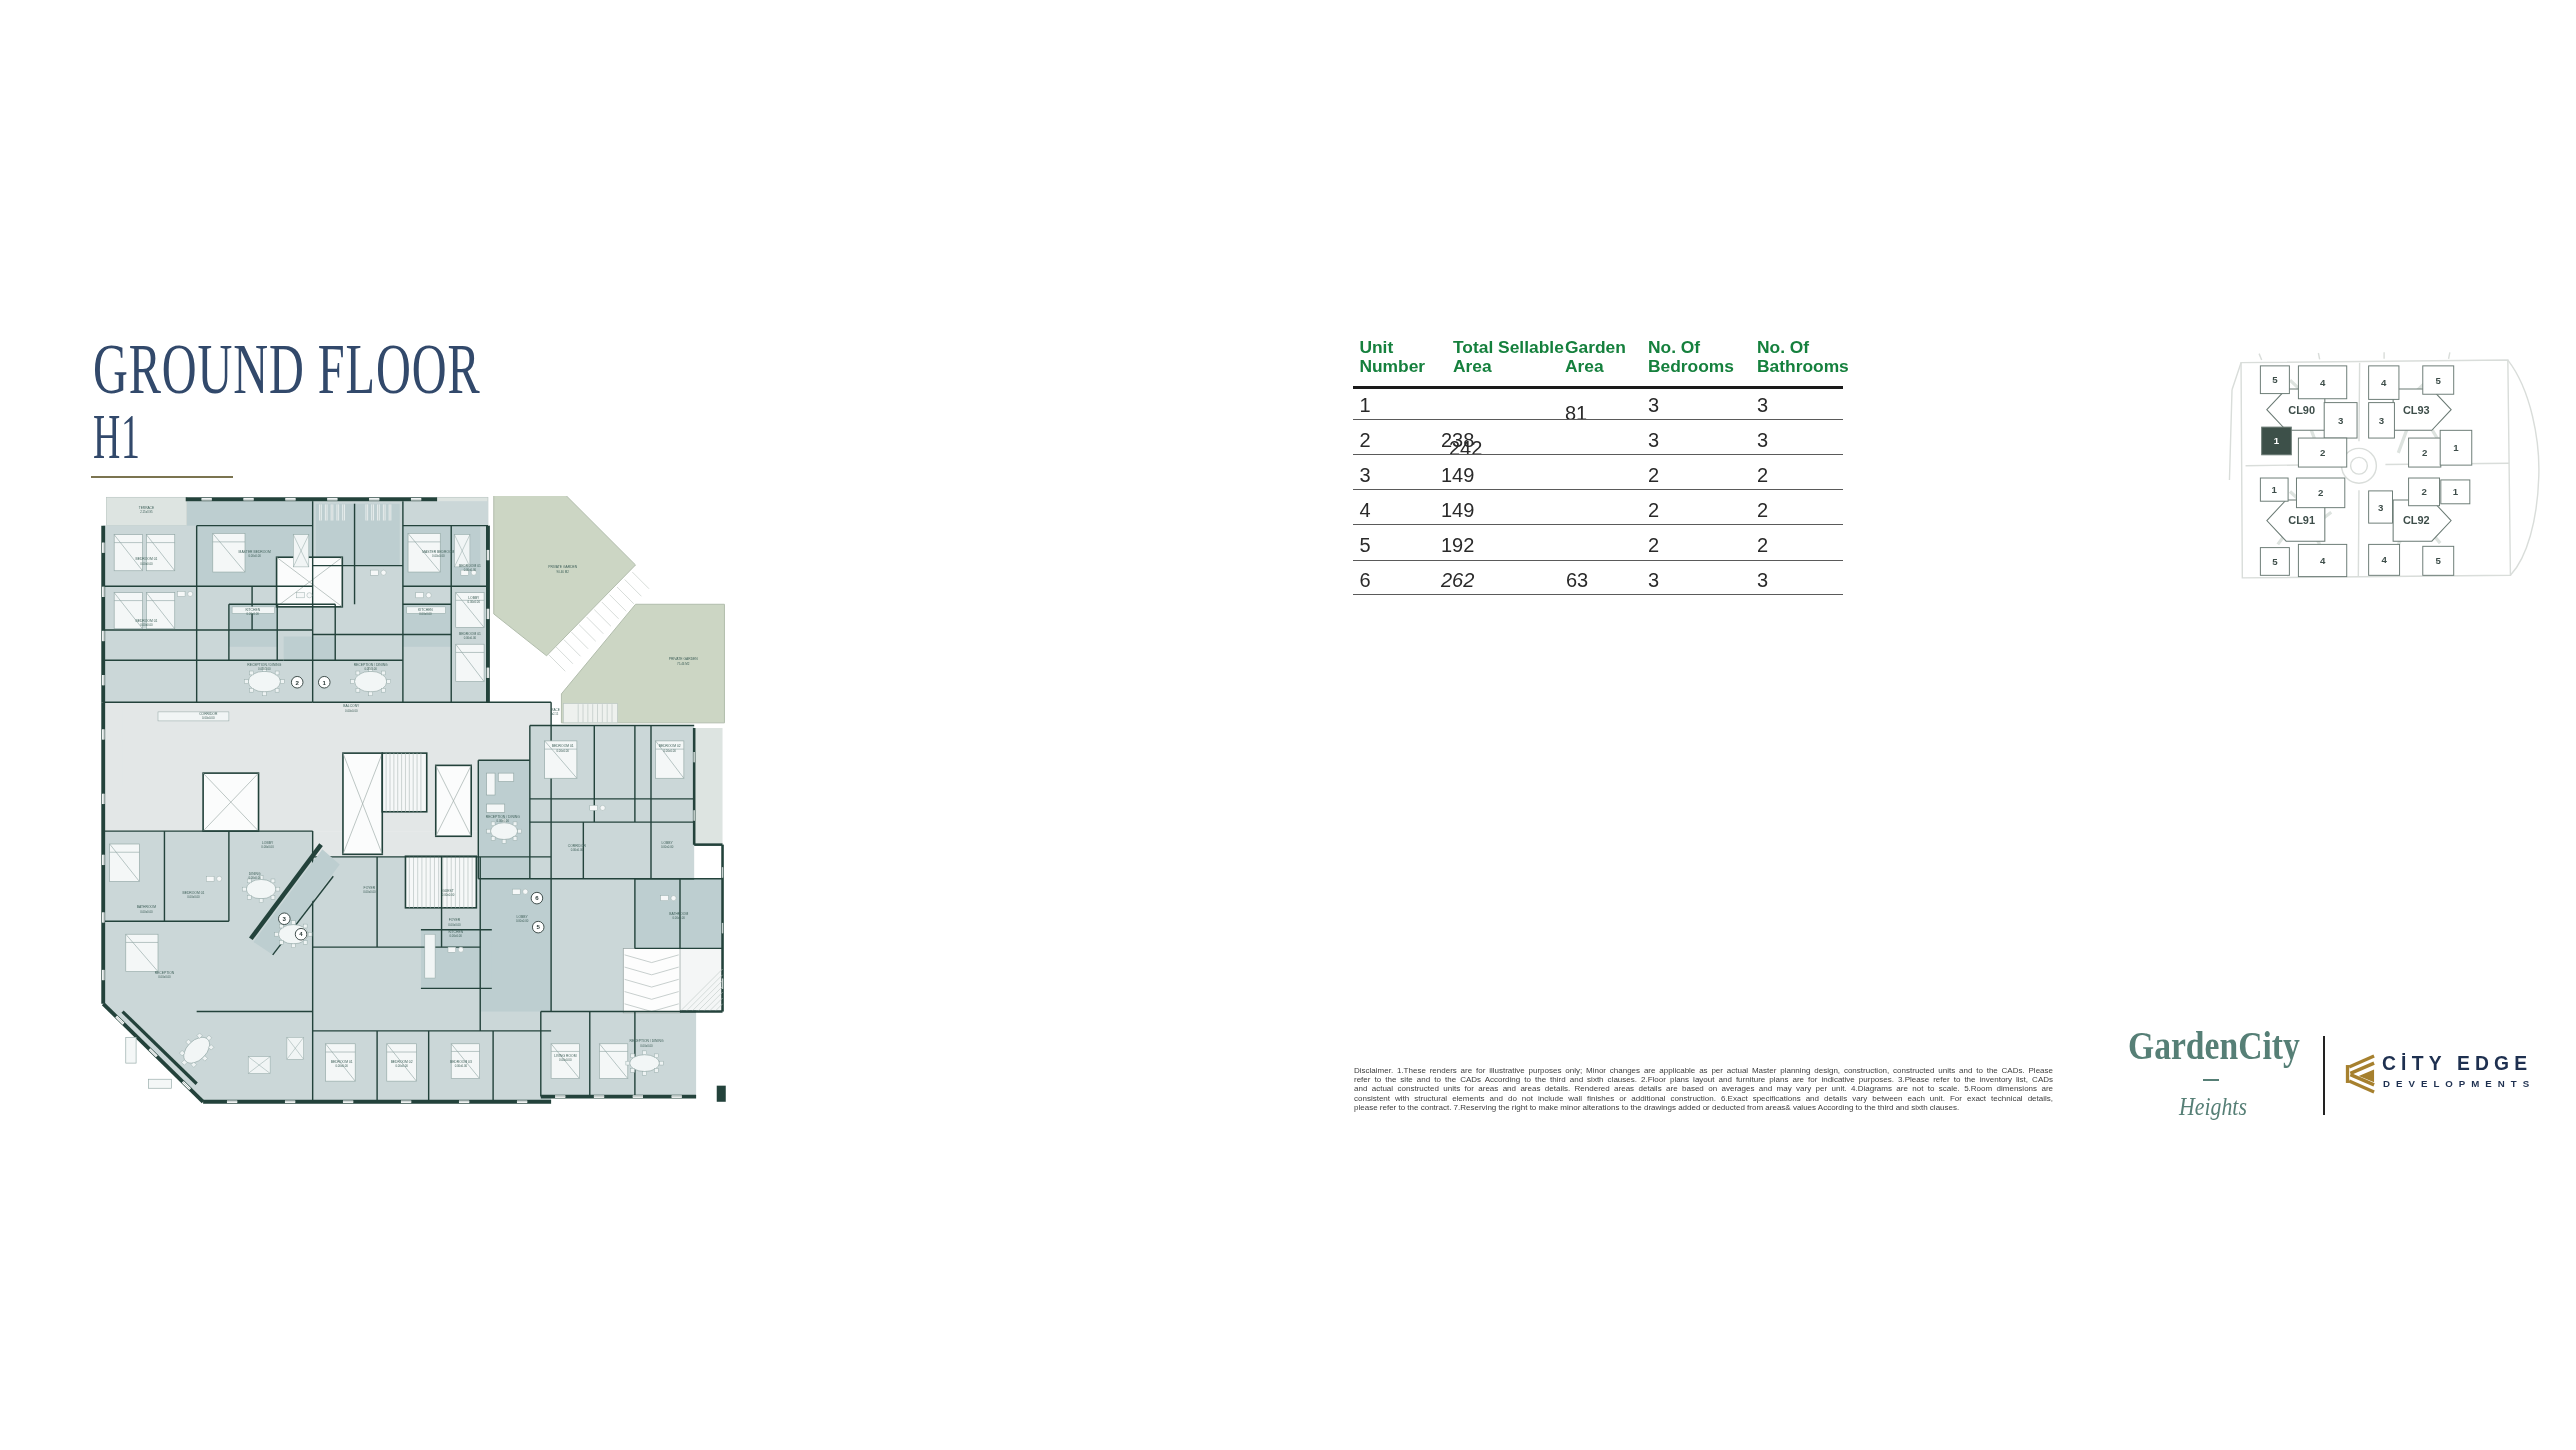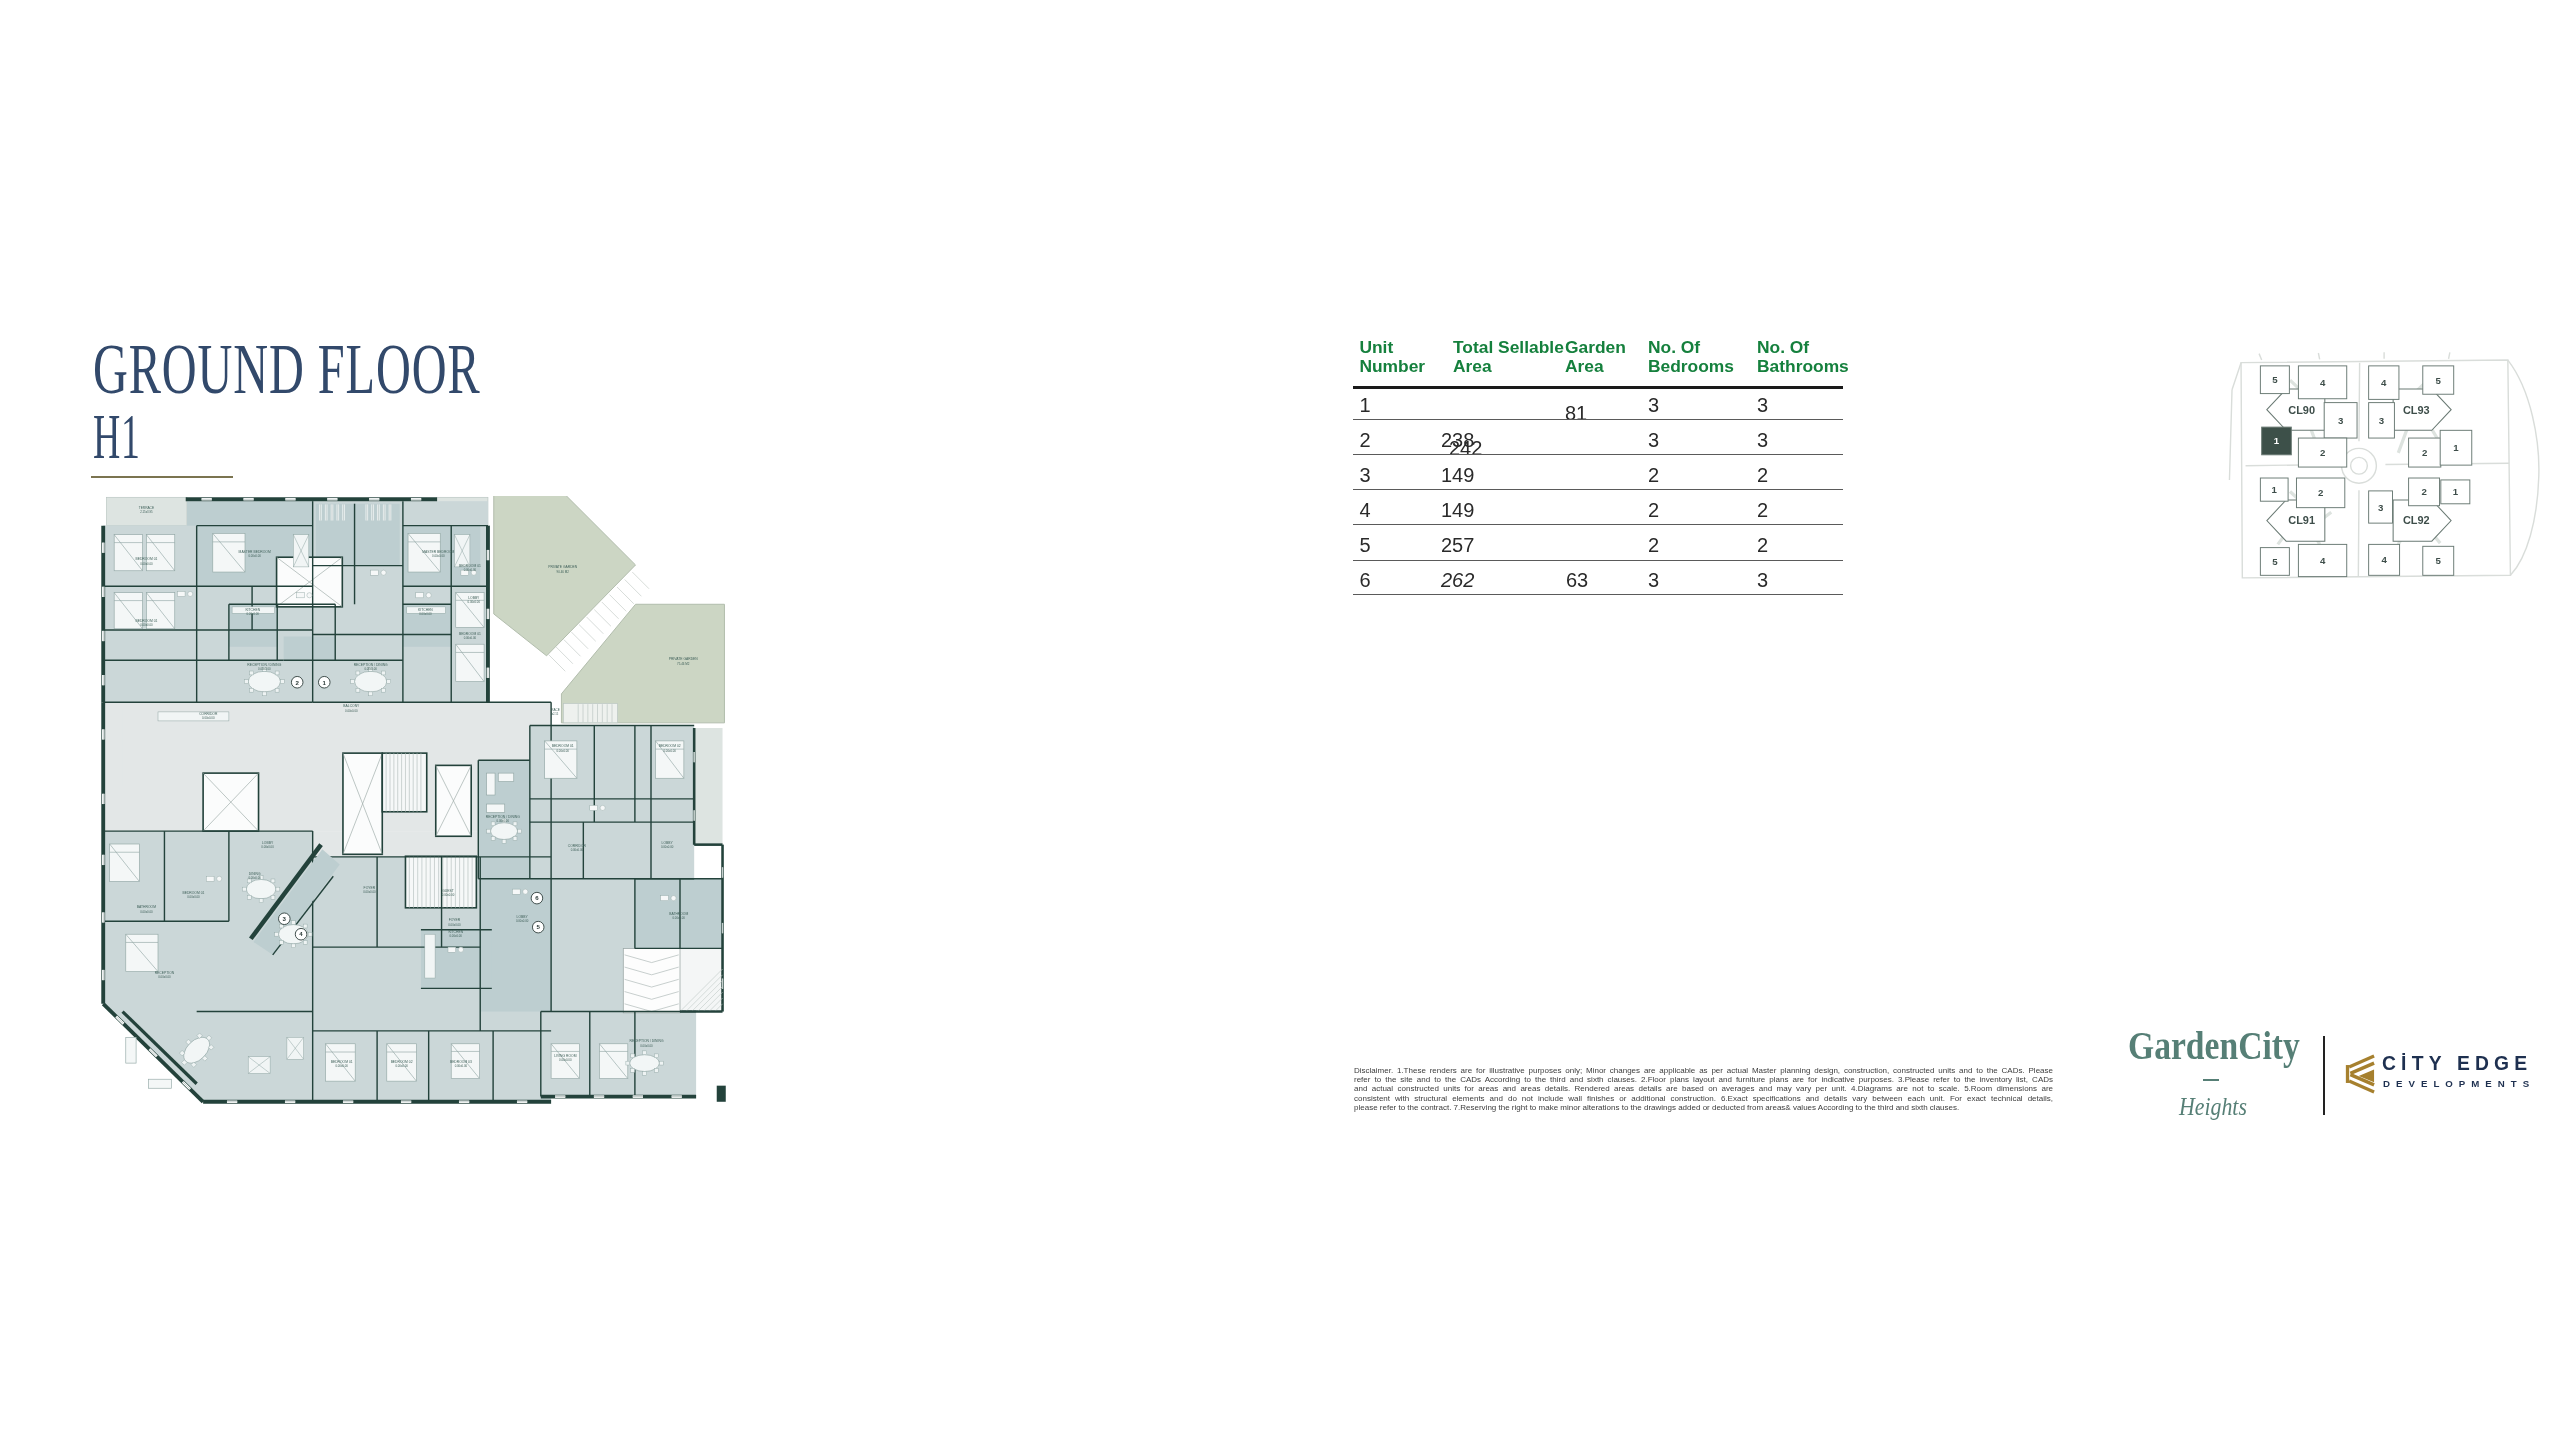--- a/index.html
+++ b/index.html
@@ -53,21 +53,21 @@
     <div class="drow" style="left:88px;top:125px;">149</div>
     <div class="drow" style="left:295px;top:125px;">2</div>
     <div class="drow" style="left:404px;top:125px;">2</div>
   <div class="sep" style="top:149px;"></div>
   <div class="drow" style="left:6.4px;top:160px;">4</div>
     <div class="drow" style="left:88px;top:160px;">149</div>
     <div class="drow" style="left:295px;top:160px;">2</div>
     <div class="drow" style="left:404px;top:160px;">2</div>
   <div class="sep" style="top:184px;"></div>
   <div class="drow" style="left:6.4px;top:195px;">5</div>
-    <div class="drow" style="left:88px;top:195px;">257</div>
+    <div class="drow" style="left:88px;top:195px;">192</div>
     <div class="drow" style="left:295px;top:195px;">2</div>
     <div class="drow" style="left:404px;top:195px;">2</div>
   <div class="sep" style="top:220px;"></div>
   <div class="drow" style="left:6.4px;top:230px;">6</div>
     <div class="drow" style="left:88px;top:230px;font-style:italic;">262</div>
     <div class="drow" style="left:213px;top:230px;">63</div>
     <div class="drow" style="left:295px;top:230px;">3</div>
     <div class="drow" style="left:404px;top:230px;">3</div>
   <div class="sep" style="top:254px;"></div>
 </div>

